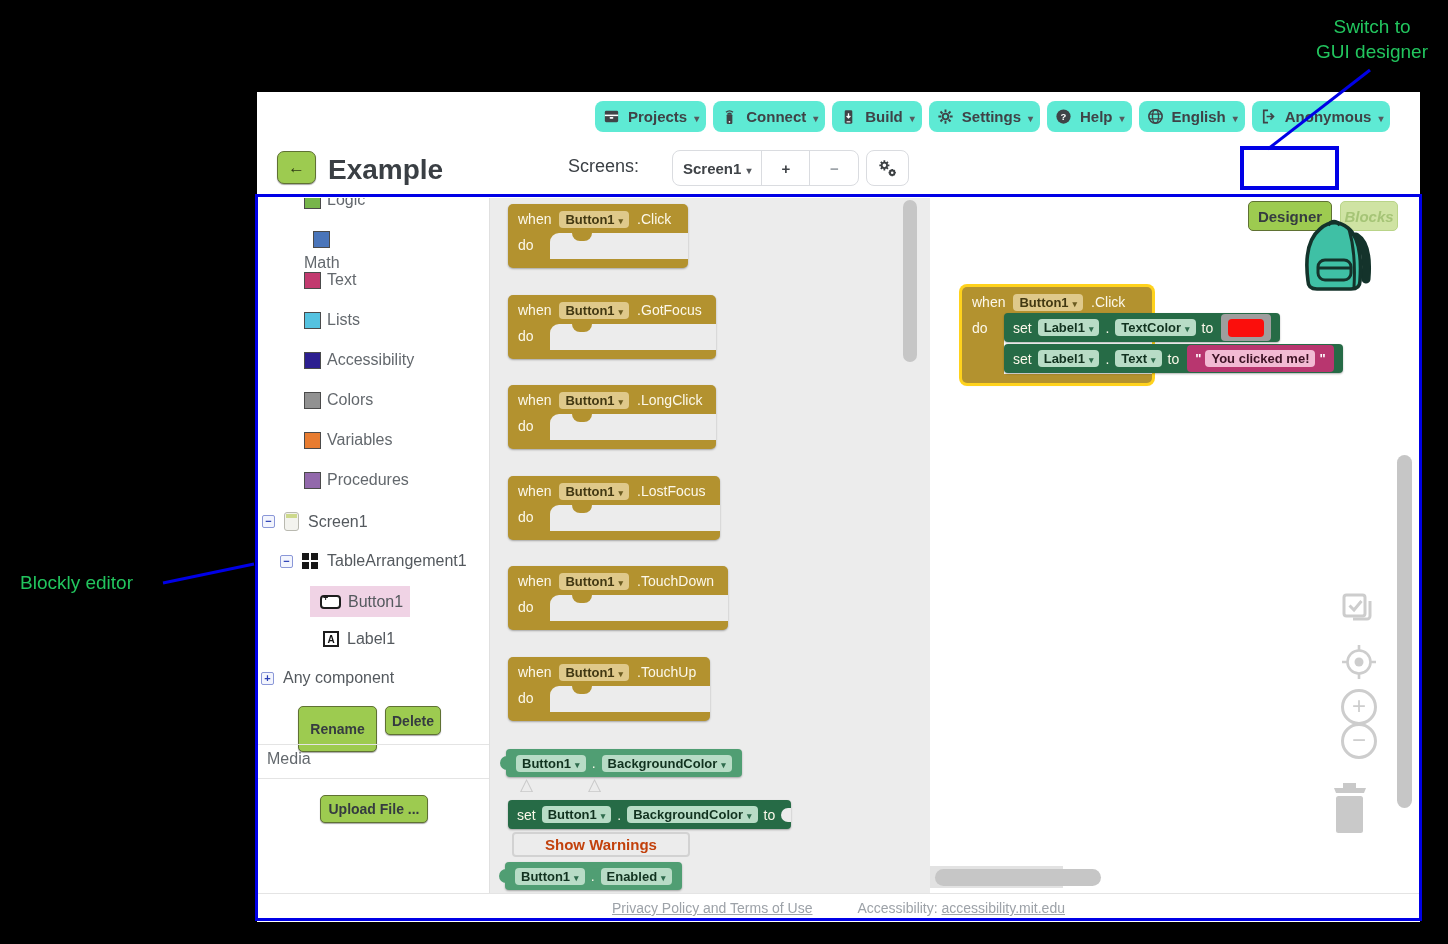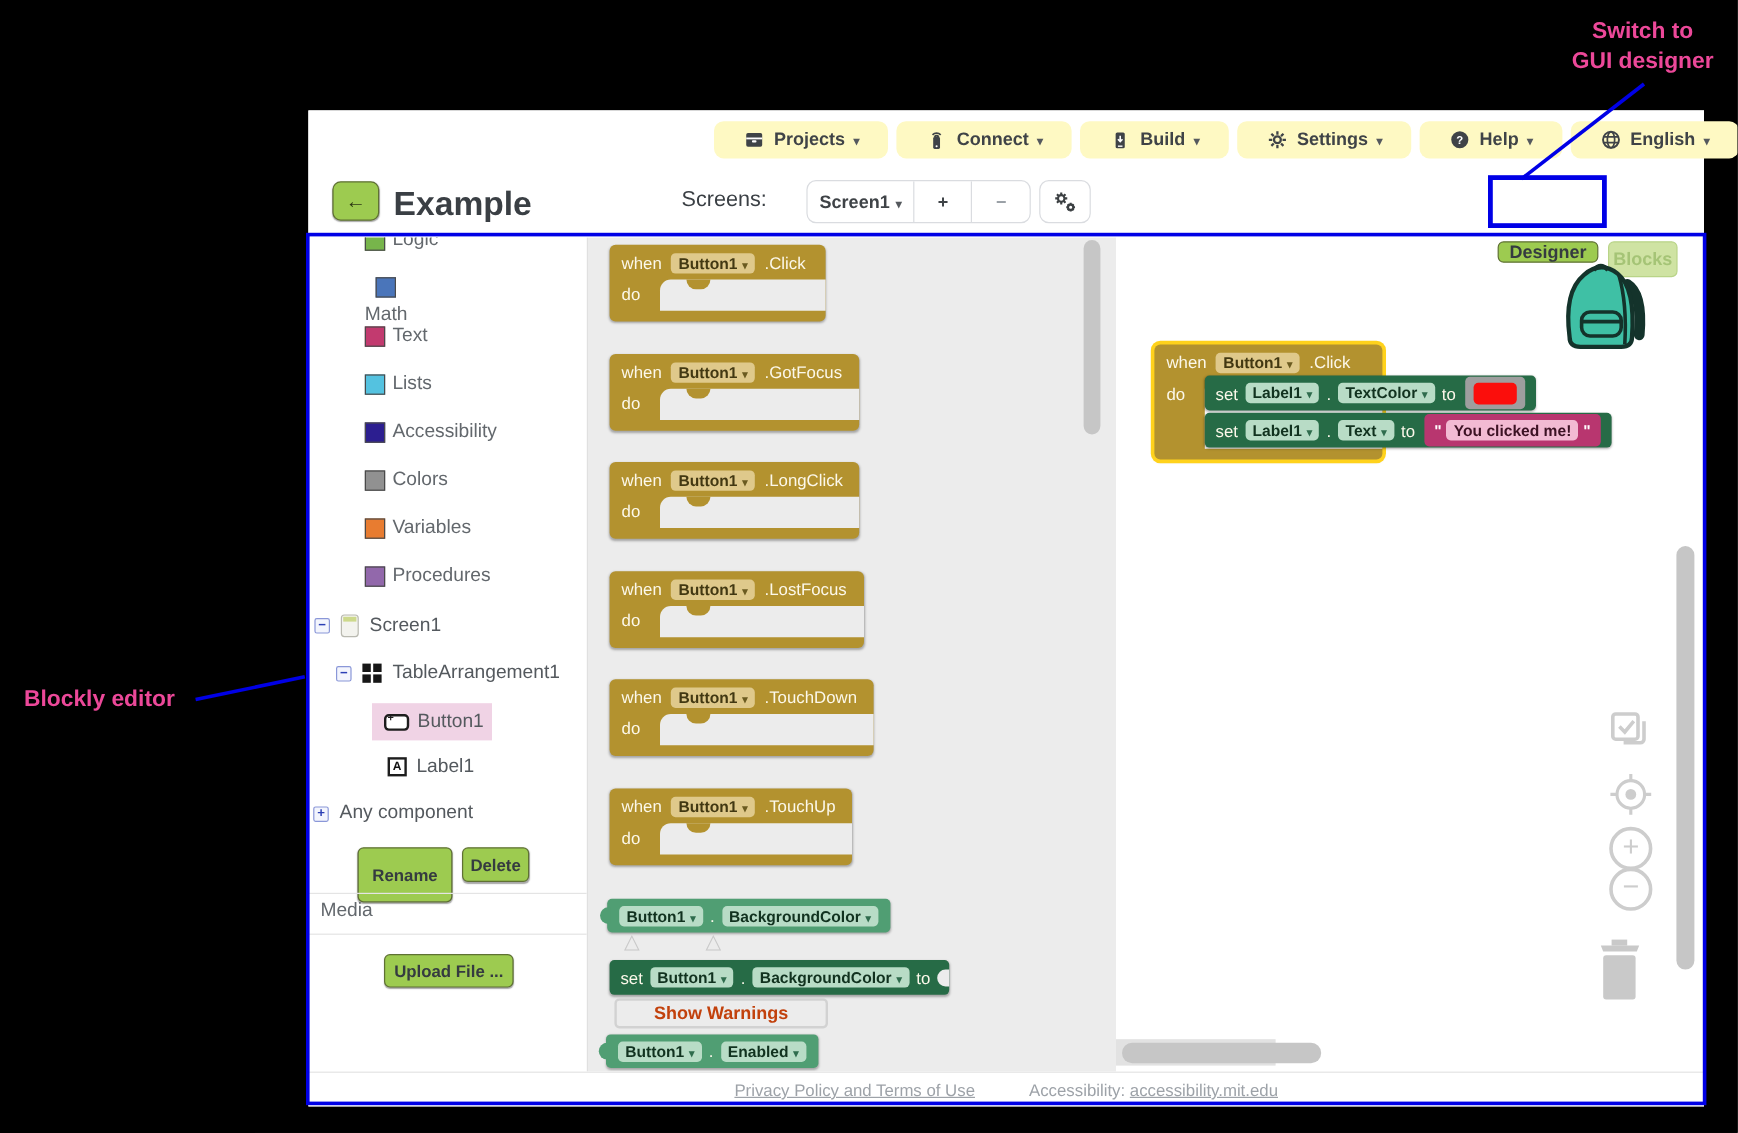--- a/index.html
+++ b/index.html
@@ -10,22 +10,22 @@
   }
   
   #app { position:absolute; left:257px; top:92px; width:1163px; height:830px; background:#fff; }
 
   
   .topbar { position:absolute; left:0; top:0; width:100%; height:48px; background:#fff; }
   .logo { position:absolute; left:24px; top:4px; display:flex; align-items:center; gap:8px; }
   .logo-text .t1 { color:#f7941e; font-size:21px; font-weight:800; letter-spacing:1px; line-height:20px; }
   .logo-text .t2 { color:#6a6a6a; font-size:9px; font-weight:700; letter-spacing:1px; }
   .menu { position:absolute; left:338px; top:9px; display:flex; gap:7px; }
-  .mbtn { display:flex; align-items:center; gap:7px; background:#fef9c3; border-radius:8px;
-          padding:6px 24px; color:#3f4347; font-weight:700; font-size:15px; cursor:pointer; white-space:nowrap; }
+  .mbtn { display:flex; align-items:center; gap:7px; background:#5eead4; border-radius:8px;
+          padding:6px 7px; color:#3f4347; font-weight:700; font-size:15px; cursor:pointer; white-space:nowrap; }
   .caret-sm::after { content:"▾"; font-size:10px; color:#55595e; }
   .micon { width:19px; height:19px; display:block; }
 
   
   .toolbar { position:absolute; left:0; top:48px; width:100%; height:55px; background:#fff; border-bottom:1px solid #e4e4e4; }
   .back-btn { position:absolute; left:20px; top:11px; width:39px; height:33px; background:#9dcb50;
               border:1px solid #5f7133; border-radius:7px; box-shadow:0 1px 1px rgba(0,0,0,.35);
               display:flex; align-items:center; justify-content:center; cursor:pointer; }
   .back-btn::after { content:"←"; font-size:17px; font-weight:700; color:#2e3a14; }
   .proj-title { position:absolute; left:71px; top:14px; font-size:28px; font-weight:700; color:#3a3f44; }
@@ -33,26 +33,26 @@
   .screen-group { position:absolute; left:415px; top:10px; height:36px; display:flex;
                   border:1px solid #dadce0; border-radius:8px; overflow:hidden; background:#fff; }
   .sg-seg { display:flex; align-items:center; justify-content:center; font-size:15px; font-weight:700;
             color:#3f4347; border-right:1px solid #dadce0; cursor:pointer; }
   .sg-seg:last-child { border-right:none; }
   .sg-screen { padding:0 10px; gap:5px; }
   .sg-add { width:48px; }
   .sg-del { width:48px; color:#9aa0a6; }
   .gear-btn { position:absolute; left:609px; top:10px; width:43px; height:36px; border:1px solid #dadce0;
               border-radius:8px; display:flex; align-items:center; justify-content:center; background:#fff; cursor:pointer; }
-  .designer-btn { position:absolute; left:991px; top:61px; width:84px; height:18px; background:#9dcb50;
+  .designer-btn { position:absolute; left:991px; top:61px; width:84px; height:30px; background:#9dcb50;
                   border:1px solid #5f7133; border-radius:5px; color:#353b40; font-weight:700; font-size:15px;
                   display:flex; align-items:center; justify-content:center; cursor:pointer; }
   .blocks-btn { position:absolute; left:1083px; top:61px; width:58px; height:30px; background:#cfe3a3;
                 border:1px solid #b9d488; border-radius:5px; color:#a5c476; font-weight:700; font-size:15px;
-                display:flex; align-items:center; justify-content:center; }
+                display:flex; align-items:center; justify-content:center;font-style:italic; }
 
   
   .palette { position:absolute; left:0; top:106px; width:233px; height:695px; background:#fff;
              border-right:1px solid #e0e0e0; overflow:hidden; z-index:1; }
   .pal-row { position:absolute; display:flex; align-items:center; gap:6px; cursor:pointer; }
   .pal-sq { width:17px; height:17px; border:1.5px solid #4a4a4a; }
   .pal-label { font-size:16px; color:#63686d; }
   .expander { width:13px; height:13px; border:1px solid #8a97d8; border-radius:2px; background:#f3f5fd;
               color:#2b3fb5; font-size:11px; font-weight:700; display:flex; align-items:center;
               justify-content:center; line-height:1; cursor:pointer; }
@@ -125,21 +125,21 @@
   .circle-btn.zin::after { content:"+"; font-size:24px; font-weight:400; margin-top:-3px; }
   .circle-btn.zout::after { content:"−"; font-size:24px; margin-top:-3px; }
 
   
   .footer { position:absolute; left:0; top:801px; width:100%; height:29px; background:#fff;
             border-top:1px solid #e4e4e4; display:flex; align-items:center; justify-content:center;
             gap:45px; font-size:14px; color:#9da2a8; z-index:3; }
   .footer a { color:#9da2a8; text-decoration:underline; cursor:pointer; }
 
   
-  .ann { position:absolute; color:#ec4899; font-weight:700; font-size:19px; z-index:50; }
+  .ann { position:absolute; color:#22c55e; font-weight:400; font-size:19px; z-index:50; }
   .ann-switch { right:20px; top:14px; text-align:center; line-height:25px; }
   .ann-blockly { left:20px; top:572px; }
   .designer-box { position:absolute; left:1240px; top:146px; width:99px; height:44px;
                   border:4px solid #0000e6; z-index:50; pointer-events:none; }
   .editor-box { position:absolute; left:255px; top:194px; width:1167px; height:727px;
                 border:3px solid #0000e6; z-index:50; pointer-events:none; }
   .overlay { position:absolute; left:0; top:0; z-index:49; pointer-events:none; }
 </style>
 </head>
 <body>

